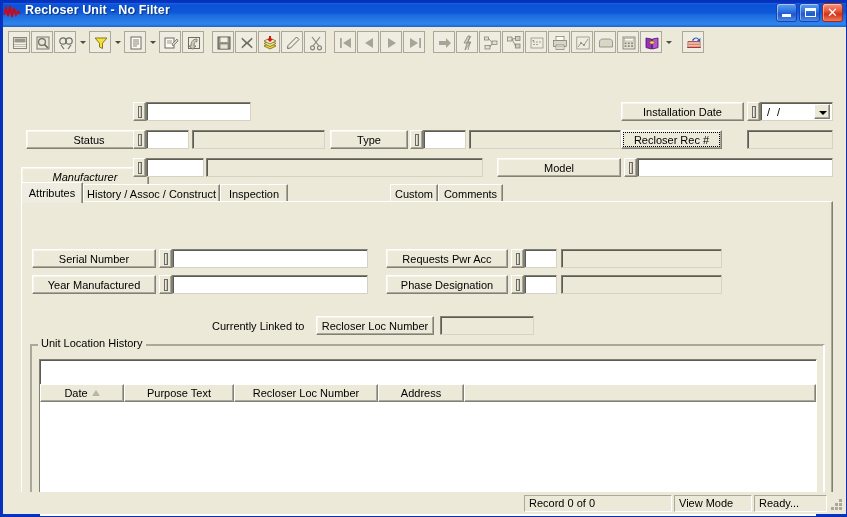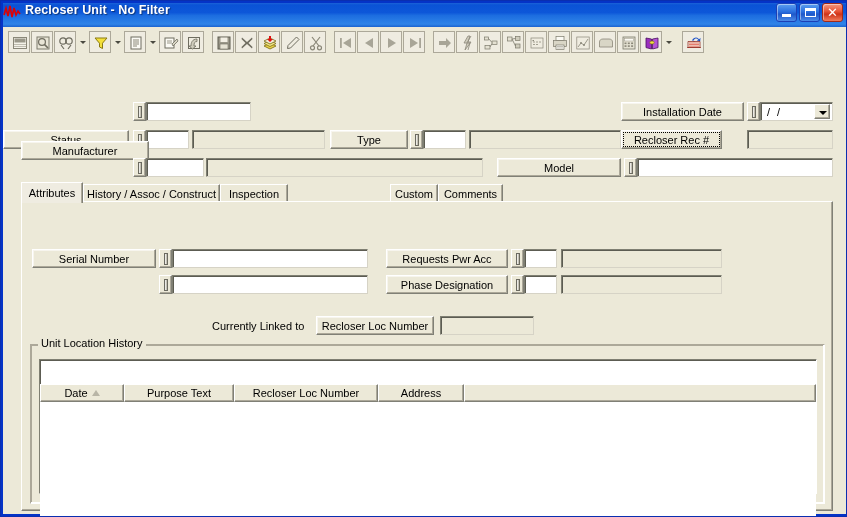--- a/index.html
+++ b/index.html
@@ -432,31 +432,31 @@
           <path d="M6 5.5 C8 1.5 12 2 13 4.5 L14.5 2.8 L14.2 6.2 L10.9 5.4 L12.2 4.6 C11.3 3.2 8.6 3 7.4 5.8 Z" fill="#1a50c8"></path>
         </svg>
       </div>
     </div>
 
     <div class="formpanel">
 
       <div class="lookup" style="left:130px;top:45px;"></div>
       <div class="tbox" style="left:143px;top:45px;width:105px;"></div>
 
-      <div class="lblbtn" style="left:0;top:73px;width:126px;">Status</div>
+      <div class="lblbtn" style="left:23px;top:73px;width:126px;">Status</div>
       <div class="lookup" style="left:130px;top:73px;"></div>
       <div class="tbox" style="left:143px;top:73px;width:43px;"></div>
       <div class="tbox ro" style="left:189px;top:73px;width:133px;"></div>
 
       <div class="lblbtn" style="left:327px;top:73px;width:78px;">Type</div>
       <div class="lookup" style="left:407px;top:73px;"></div>
       <div class="tbox" style="left:420px;top:73px;width:43px;"></div>
       <div class="tbox ro" style="left:466px;top:73px;width:152px;"></div>
 
-      <div class="lblbtn" style="left:18px;top:84px;width:128px;">Manufacturer</div>
+      <div class="lblbtn" style="left:18px;top:110px;width:128px;font-style:italic;">Manufacturer</div>
       <div class="lookup" style="left:130px;top:101px;"></div>
       <div class="tbox" style="left:143px;top:101px;width:58px;"></div>
       <div class="tbox ro" style="left:203px;top:101px;width:277px;"></div>
 
       <div class="lblbtn" style="left:494px;top:101px;width:124px;">Model</div>
       <div class="lookup" style="left:621px;top:101px;"></div>
       <div class="tbox" style="left:634px;top:101px;width:196px;"></div>
 
       <div class="lblbtn" style="left:618px;top:45px;width:123px;">Installation Date</div>
       <div class="lookup" style="left:744px;top:45px;"></div>
@@ -475,20 +475,21 @@
         <div class="tab" style="left:369px;width:48px;">Custom</div>
         <div class="tab" style="left:417px;width:65px;">Comments</div>
       </div>
 
       <div class="tabpage">
 
         <div class="lblbtn" style="left:10px;top:47px;width:124px;">Serial Number</div>
         <div class="lookup" style="left:137px;top:47px;"></div>
         <div class="tbox" style="left:150px;top:47px;width:196px;"></div>
 
+        <div class="lblbtn" style="left:10px;top:73px;width:124px;">Year Manufactured</div>
         <div class="lookup" style="left:137px;top:73px;"></div>
         <div class="tbox" style="left:150px;top:73px;width:196px;"></div>
 
         <div class="lblbtn" style="left:364px;top:47px;width:122px;">Requests Pwr Acc</div>
         <div class="lookup" style="left:489px;top:47px;"></div>
         <div class="tbox" style="left:502px;top:47px;width:33px;"></div>
         <div class="tbox ro" style="left:539px;top:47px;width:161px;"></div>
 
         <div class="lblbtn" style="left:364px;top:73px;width:122px;">Phase Designation</div>
         <div class="lookup" style="left:489px;top:73px;"></div>
@@ -512,15 +513,28 @@
             <div class="gh" style="width:144px;">Recloser Loc Number</div>
             <div class="gh" style="width:86px;">Address</div>
             <div class="gh filler"></div>
           </div>
           <div class="gridbody" style="height:115px;"></div>
         </div>
 
       </div>
     </div>
 
+    <div class="statusbar">
+      <div class="sb-pane" style="width:148px;">Record 0 of 0</div>
+      <div class="sb-pane" style="width:78px;">View Mode</div>
+      <div class="sb-pane" style="width:73px;">Ready...</div>
+      <div class="sb-grip">
+        <i style="left:9px;top:3px;width:3px;height:3px;"></i>
+        <i style="left:5px;top:7px;width:3px;height:3px;"></i>
+        <i style="left:9px;top:7px;width:3px;height:3px;"></i>
+        <i style="left:1px;top:11px;width:3px;height:3px;"></i>
+        <i style="left:5px;top:11px;width:3px;height:3px;"></i>
+        <i style="left:9px;top:11px;width:3px;height:3px;"></i>
+      </div>
+    </div>
 
   </div>
 </div>
 
 </body></html>

